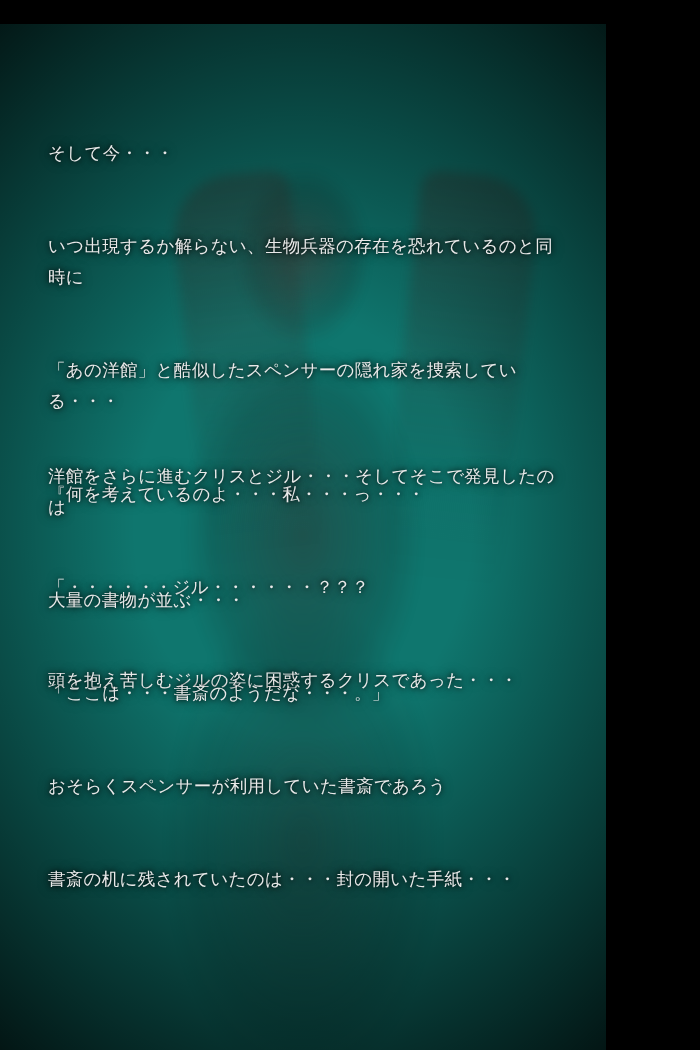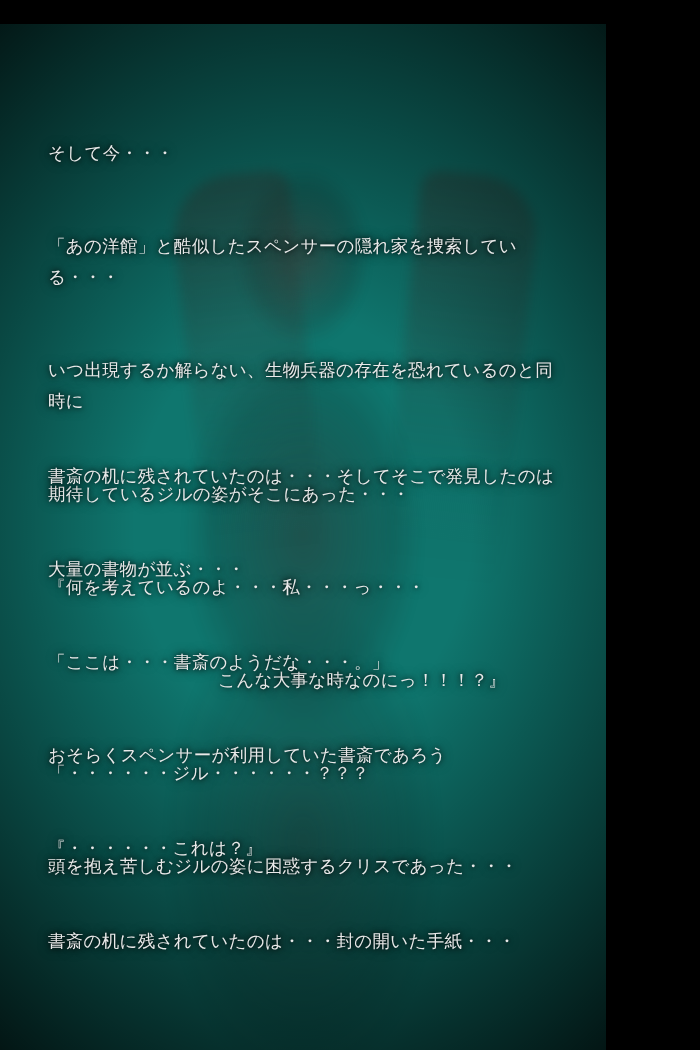--- a/index.html
+++ b/index.html
@@ -80,35 +80,32 @@
 
 <div class="page">
   <div class="bg-figure"></div>
   <div class="bg-hair-l"></div>
   <div class="bg-hair-r"></div>
   <div class="vignette"></div>
 
   <div class="text-layer">
     <div class="block block-1">
       <span class="line">そして今・・・</span>
+      <span class="line">いつ出現するか解らない、生物兵器の存在を恐れているのと同時に</span>
       <span class="line">「あの洋館」と酷似したスペンサーの隠れ家を捜索している・・・</span>
-      <span class="line">いつ出現するか解らない、生物兵器の存在を恐れているのと同時に</span>
-      <span class="line">期待しているジルの姿がそこにあった・・・</span>
       <span class="line">『何を考えているのよ・・・私・・・っ・・・</span>
-      <span class="line indent-1">こんな大事な時なのにっ！！！？』</span>
       <span class="line">「・・・・・・ジル・・・・・・？？？</span>
       <span class="line">頭を抱え苦しむジルの姿に困惑するクリスであった・・・</span>
     </div>
 
     <div class="block block-2">
-      <span class="line">書斎の机に残されていたのは・・・そしてそこで発見したのは</span>
+      <span class="line">洋館をさらに進むクリスとジル・・・そしてそこで発見したのは</span>
       <span class="line">大量の書物が並ぶ・・・</span>
       <span class="line">「ここは・・・書斎のようだな・・・。」</span>
       <span class="line">おそらくスペンサーが利用していた書斎であろう</span>
-      <span class="line">『・・・・・・これは？』</span>
       <span class="line">書斎の机に残されていたのは・・・封の開いた手紙・・・</span>
       
       
       
       
       
       
       
       
       

